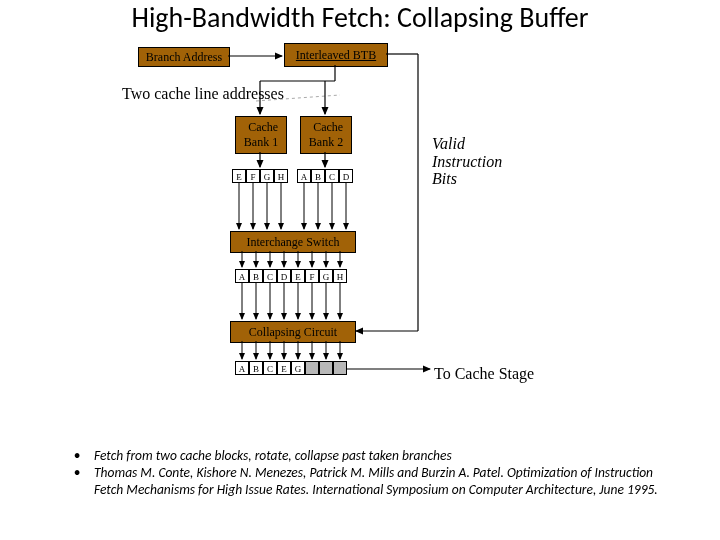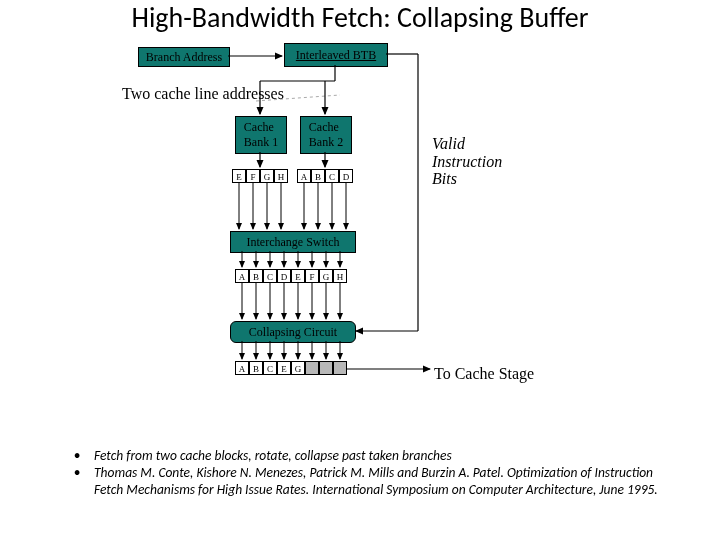--- a/index.html
+++ b/index.html
@@ -19,24 +19,24 @@
     color: #000;
   }
   .diagram-area {
     position: relative;
     width: 720px;
     height: 380px;
   }
   .box {
     position: absolute;
     border: 1.2px solid #000;
-    background: #0f766e;
+    background: #a16207;
     font-family: "Times New Roman", serif;
     font-size: 12px;
-    text-align: left;
+    text-align: right;
     display: flex;
     align-items: center;
     justify-content: center;
   }
   .text-label {
     position: absolute;
     font-family: "Times New Roman", serif;
     font-size: 16px;
     color: #000;
   }
@@ -118,21 +118,21 @@
       <div class="cell">A</div>
       <div class="cell">B</div>
       <div class="cell">C</div>
       <div class="cell">D</div>
       <div class="cell">E</div>
       <div class="cell">F</div>
       <div class="cell">G</div>
       <div class="cell">H</div>
     </div>
 
-  <div class="box" style="left:230px; top:280px; width:124px; height:20px;border-radius:6px;">Collapsing Circuit</div>
+  <div class="box" style="left:230px; top:280px; width:124px; height:20px;">Collapsing Circuit</div>
 
   <div class="cell-strip" style="left:235px; top:320px;">
       <div class="cell">A</div>
       <div class="cell">B</div>
       <div class="cell">C</div>
       <div class="cell">E</div>
       <div class="cell">G</div>
       <div class="cell shaded"></div>
       <div class="cell shaded"></div>
       <div class="cell shaded"></div>

